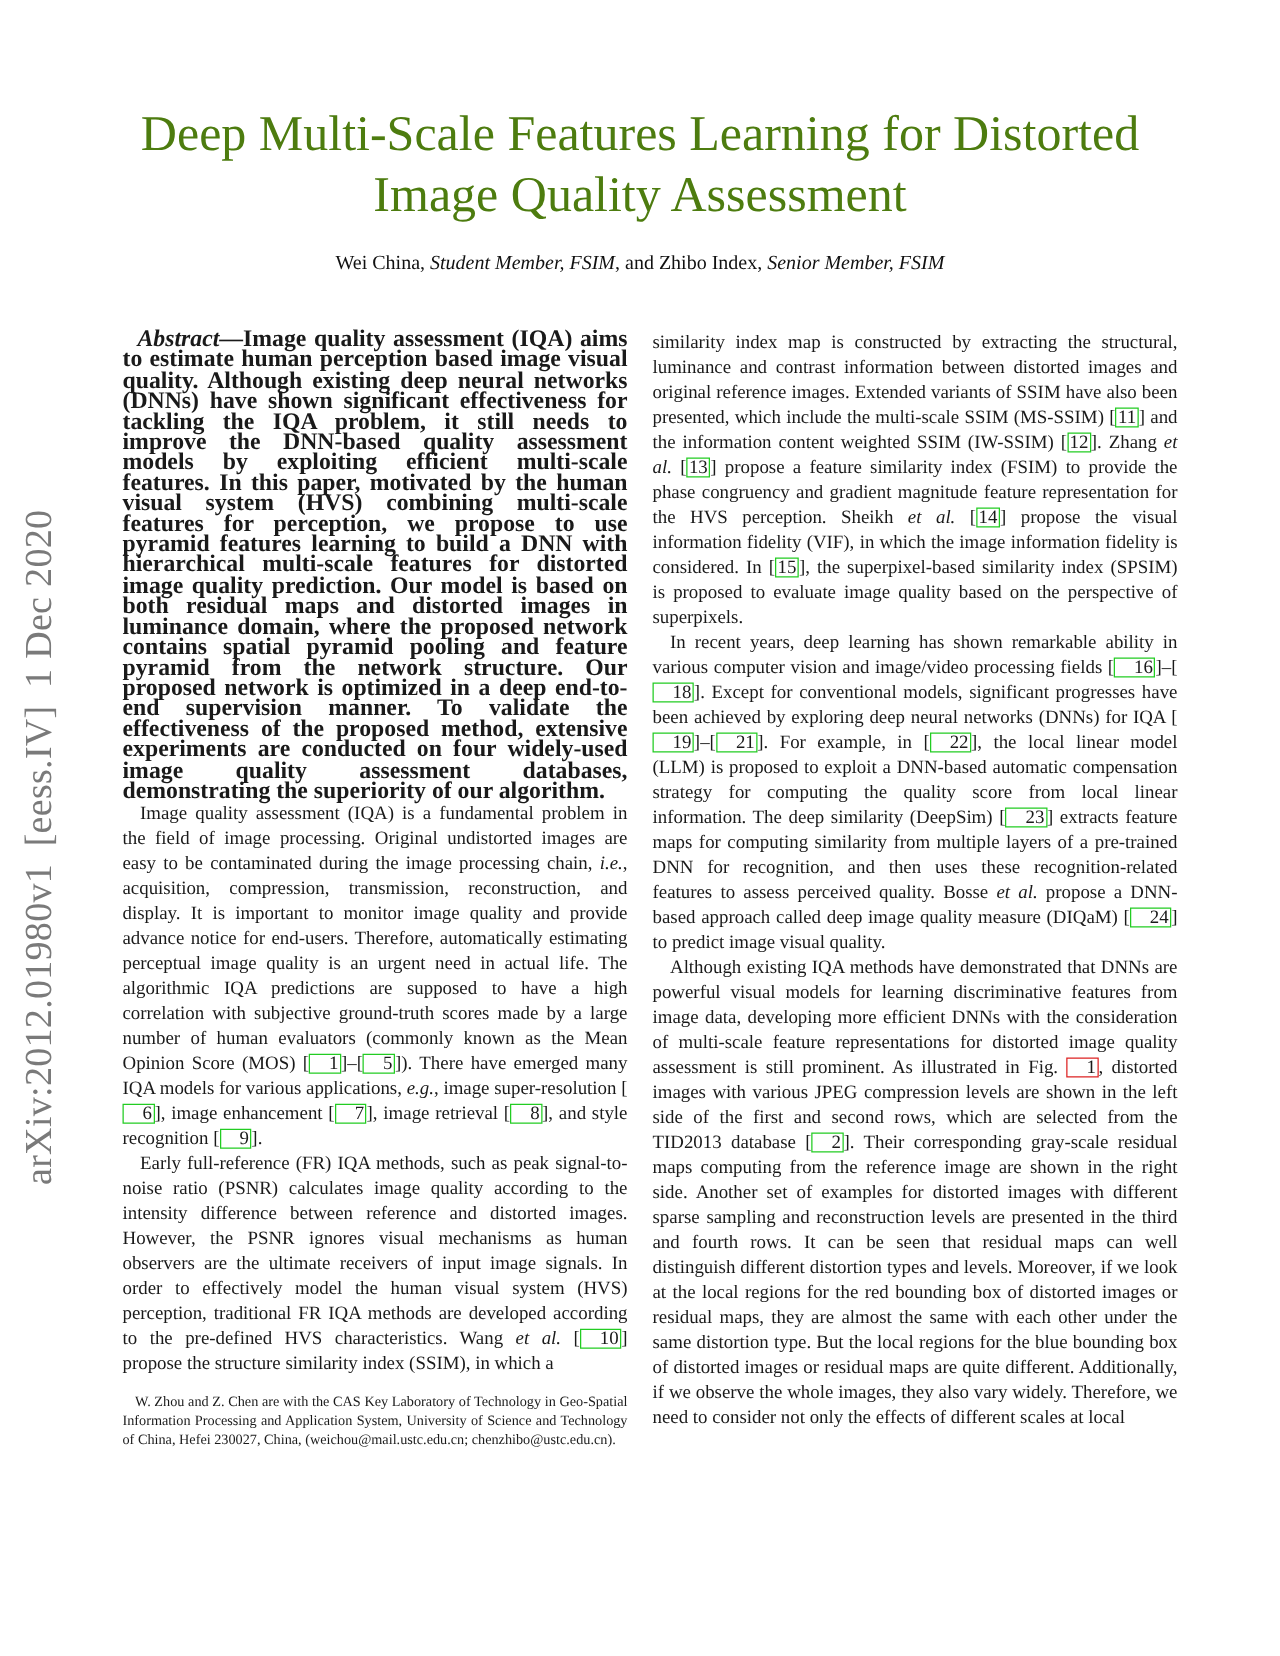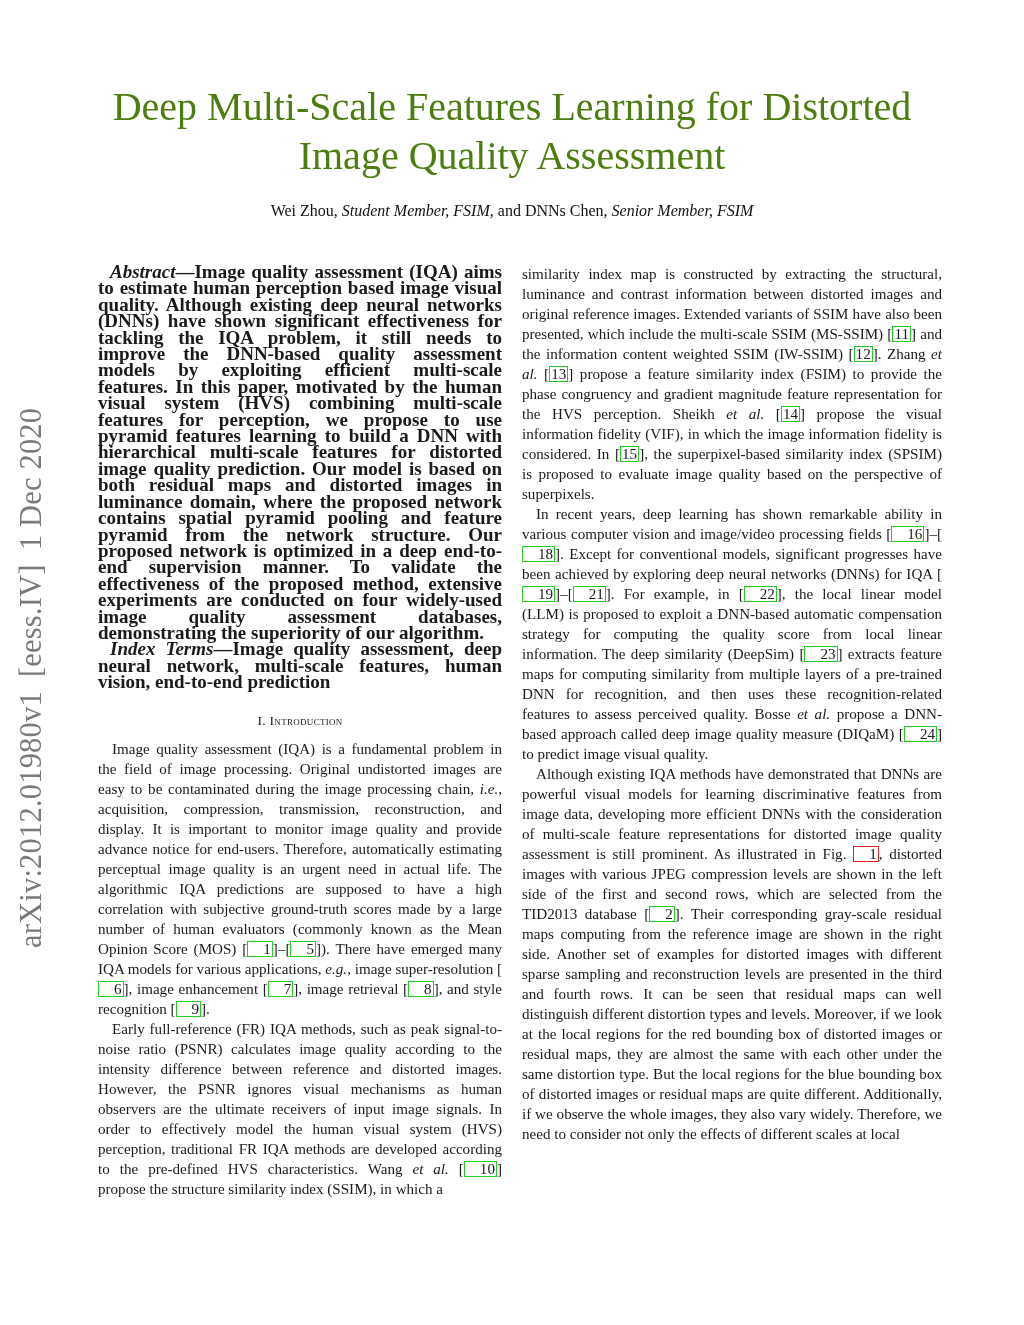--- a/index.html
+++ b/index.html
@@ -27,36 +27,35 @@
 </head>
 <body>
 
 <div class="side-stamp">
   <span>arXiv:2012.01980v1</span><span>[eess.IV]</span><span>1 Dec 2020</span>
 </div>
 
 <h1 class="title">Deep Multi-Scale Features Learning for Distorted Image Quality Assessment</h1>
 
 <div class="authors">
-  <span>Wei Zhou,</span>
-  <i>Student Member, FSIM</i><span>, and </span><span>DNNs Chen,</span>
+  <span>Wei China,</span>
+  <i>Student Member, FSIM</i><span>, and </span><span>Zhibo Index,</span>
   <i>Senior Member, FSIM</i>
 </div>
 
 <div class="col left">
   <p class="abstract"><span class="lead">Abstract</span><span>—Image quality assessment (IQA) aims to estimate human perception based image visual quality. Although existing deep neural networks (DNNs) have shown significant effectiveness for tackling the IQA problem, it still needs to improve the DNN-based quality assessment models by exploiting efficient multi-scale features. In this paper, motivated by the human visual system (HVS) combining multi-scale features for perception, we propose to use pyramid features learning to build a DNN with hierarchical multi-scale features for distorted image quality prediction. Our model is based on both residual maps and distorted images in luminance domain, where the proposed network contains spatial pyramid pooling and feature pyramid from the network structure. Our proposed network is optimized in a deep end-to-end supervision manner. To validate the effectiveness of the proposed method, extensive experiments are conducted on four widely-used image quality assessment databases, demonstrating the superiority of our algorithm.</span></p>
-  <p class="abstract"><span class="lead">Index Terms</span><span>—Image quality assessment, deep neural network, multi-scale features, human vision, end-to-end prediction</span></p>
 
-  <div class="section-head"><span>I. </span><span class="sc">Introduction</span></div>
 
   <p class="body"><span>Image quality assessment (IQA) is a fundamental problem in the field of image processing. Original undistorted images are easy to be contaminated during the image processing chain, </span><i>i.e.</i><span>, acquisition, compression, transmission, reconstruction, and display. It is important to monitor image quality and provide advance notice for end-users. Therefore, automatically estimating perceptual image quality is an urgent need in actual life. The algorithmic IQA predictions are supposed to have a high correlation with subjective ground-truth scores made by a large number of human evaluators (commonly known as the Mean Opinion Score (MOS) [</span><a class="cite" style="border-color: rgb(34, 204, 34);">1</a><span>]–[</span><a class="cite" style="border-color: rgb(34, 204, 34);">5</a><span>]). There have emerged many IQA models for various applications, </span><i>e.g.</i><span>, image super-resolution [</span><a class="cite" style="border-color: rgb(34, 204, 34);">6</a><span>], image enhancement [</span><a class="cite" style="border-color: rgb(34, 204, 34);">7</a><span>], image retrieval [</span><a class="cite" style="border-color: rgb(34, 204, 34);">8</a><span>], and style recognition [</span><a class="cite" style="border-color: rgb(34, 204, 34);">9</a><span>].</span></p>
 
   <p class="body"><span>Early full-reference (FR) IQA methods, such as peak signal-to-noise ratio (PSNR) calculates image quality according to the intensity difference between reference and distorted images. However, the PSNR ignores visual mechanisms as human observers are the ultimate receivers of input image signals. In order to effectively model the human visual system (HVS) perception, traditional FR IQA methods are developed according to the pre-defined HVS characteristics. Wang </span><i>et al.</i><span> [</span><a class="cite" style="border-color: rgb(34, 204, 34);">10</a><span>] propose the structure similarity index (SSIM), in which a</span></p>
 
   <div class="footnote">
+    <p>W. Zhou and Z. Chen are with the CAS Key Laboratory of Technology in Geo-Spatial Information Processing and Application System, University of Science and Technology of China, Hefei 230027, China, (weichou@mail.ustc.edu.cn; chenzhibo@ustc.edu.cn).</p>
   </div>
 </div>
 
 <div class="col right">
   <p class="body noindent"><span>similarity index map is constructed by extracting the structural, luminance and contrast information between distorted images and original reference images. Extended variants of SSIM have also been presented, which include the multi-scale SSIM (MS-SSIM) [</span><a class="cite" style="border-color: rgb(34, 204, 34);">11</a><span>] and the information content weighted SSIM (IW-SSIM) [</span><a class="cite" style="border-color: rgb(34, 204, 34);">12</a><span>]. Zhang </span><i>et al.</i><span> [</span><a class="cite" style="border-color: rgb(34, 204, 34);">13</a><span>] propose a feature similarity index (FSIM) to provide the phase congruency and gradient magnitude feature representation for the HVS perception. Sheikh </span><i>et al.</i><span> [</span><a class="cite" style="border-color: rgb(34, 204, 34);">14</a><span>] propose the visual information fidelity (VIF), in which the image information fidelity is considered. In [</span><a class="cite" style="border-color: rgb(34, 204, 34);">15</a><span>], the superpixel-based similarity index (SPSIM) is proposed to evaluate image quality based on the perspective of superpixels.</span></p>
 
   <p class="body"><span>In recent years, deep learning has shown remarkable ability in various computer vision and image/video processing fields [</span><a class="cite" style="border-color: rgb(34, 204, 34);">16</a><span>]–[</span><a class="cite" style="border-color: rgb(34, 204, 34);">18</a><span>]. Except for conventional models, significant progresses have been achieved by exploring deep neural networks (DNNs) for IQA [</span><a class="cite" style="border-color: rgb(34, 204, 34);">19</a><span>]–[</span><a class="cite" style="border-color: rgb(34, 204, 34);">21</a><span>]. For example, in [</span><a class="cite" style="border-color: rgb(34, 204, 34);">22</a><span>], the local linear model (LLM) is proposed to exploit a DNN-based automatic compensation strategy for computing the quality score from local linear information. The deep similarity (DeepSim) [</span><a class="cite" style="border-color: rgb(34, 204, 34);">23</a><span>] extracts feature maps for computing similarity from multiple layers of a pre-trained DNN for recognition, and then uses these recognition-related features to assess perceived quality. Bosse </span><i>et al.</i><span> propose a DNN-based approach called deep image quality measure (DIQaM) [</span><a class="cite" style="border-color: rgb(34, 204, 34);">24</a><span>] to predict image visual quality.</span></p>
 
   <p class="body"><span>Although existing IQA methods have demonstrated that DNNs are powerful visual models for learning discriminative features from image data, developing more efficient DNNs with the consideration of multi-scale feature representations for distorted image quality assessment is still prominent. As illustrated in Fig. </span><a class="figref" style="border-color: rgb(221, 34, 34);">1</a><span>, distorted images with various JPEG compression levels are shown in the left side of the first and second rows, which are selected from the TID2013 database [</span><a class="cite" style="border-color: rgb(34, 204, 34);">2</a><span>]. Their corresponding gray-scale residual maps computing from the reference image are shown in the right side. Another set of examples for distorted images with different sparse sampling and reconstruction levels are presented in the third and fourth rows. It can be seen that residual maps can well distinguish different distortion types and levels. Moreover, if we look at the local regions for the red bounding box of distorted images or residual maps, they are almost the same with each other under the same distortion type. But the local regions for the blue bounding box of distorted images or residual maps are quite different. Additionally, if we observe the whole images, they also vary widely. Therefore, we need to consider not only the effects of different scales at local</span></p>
 </div>

